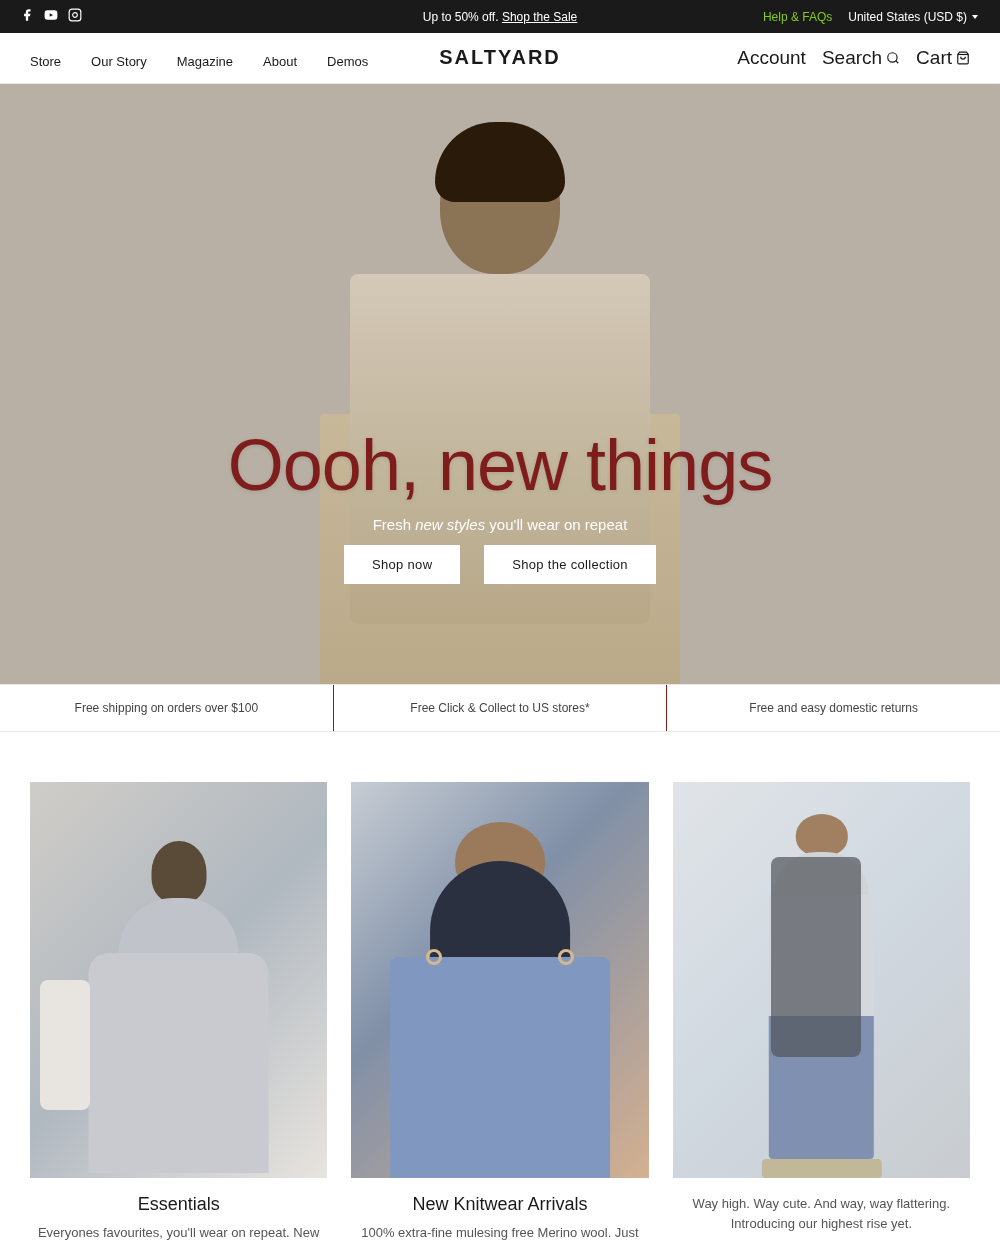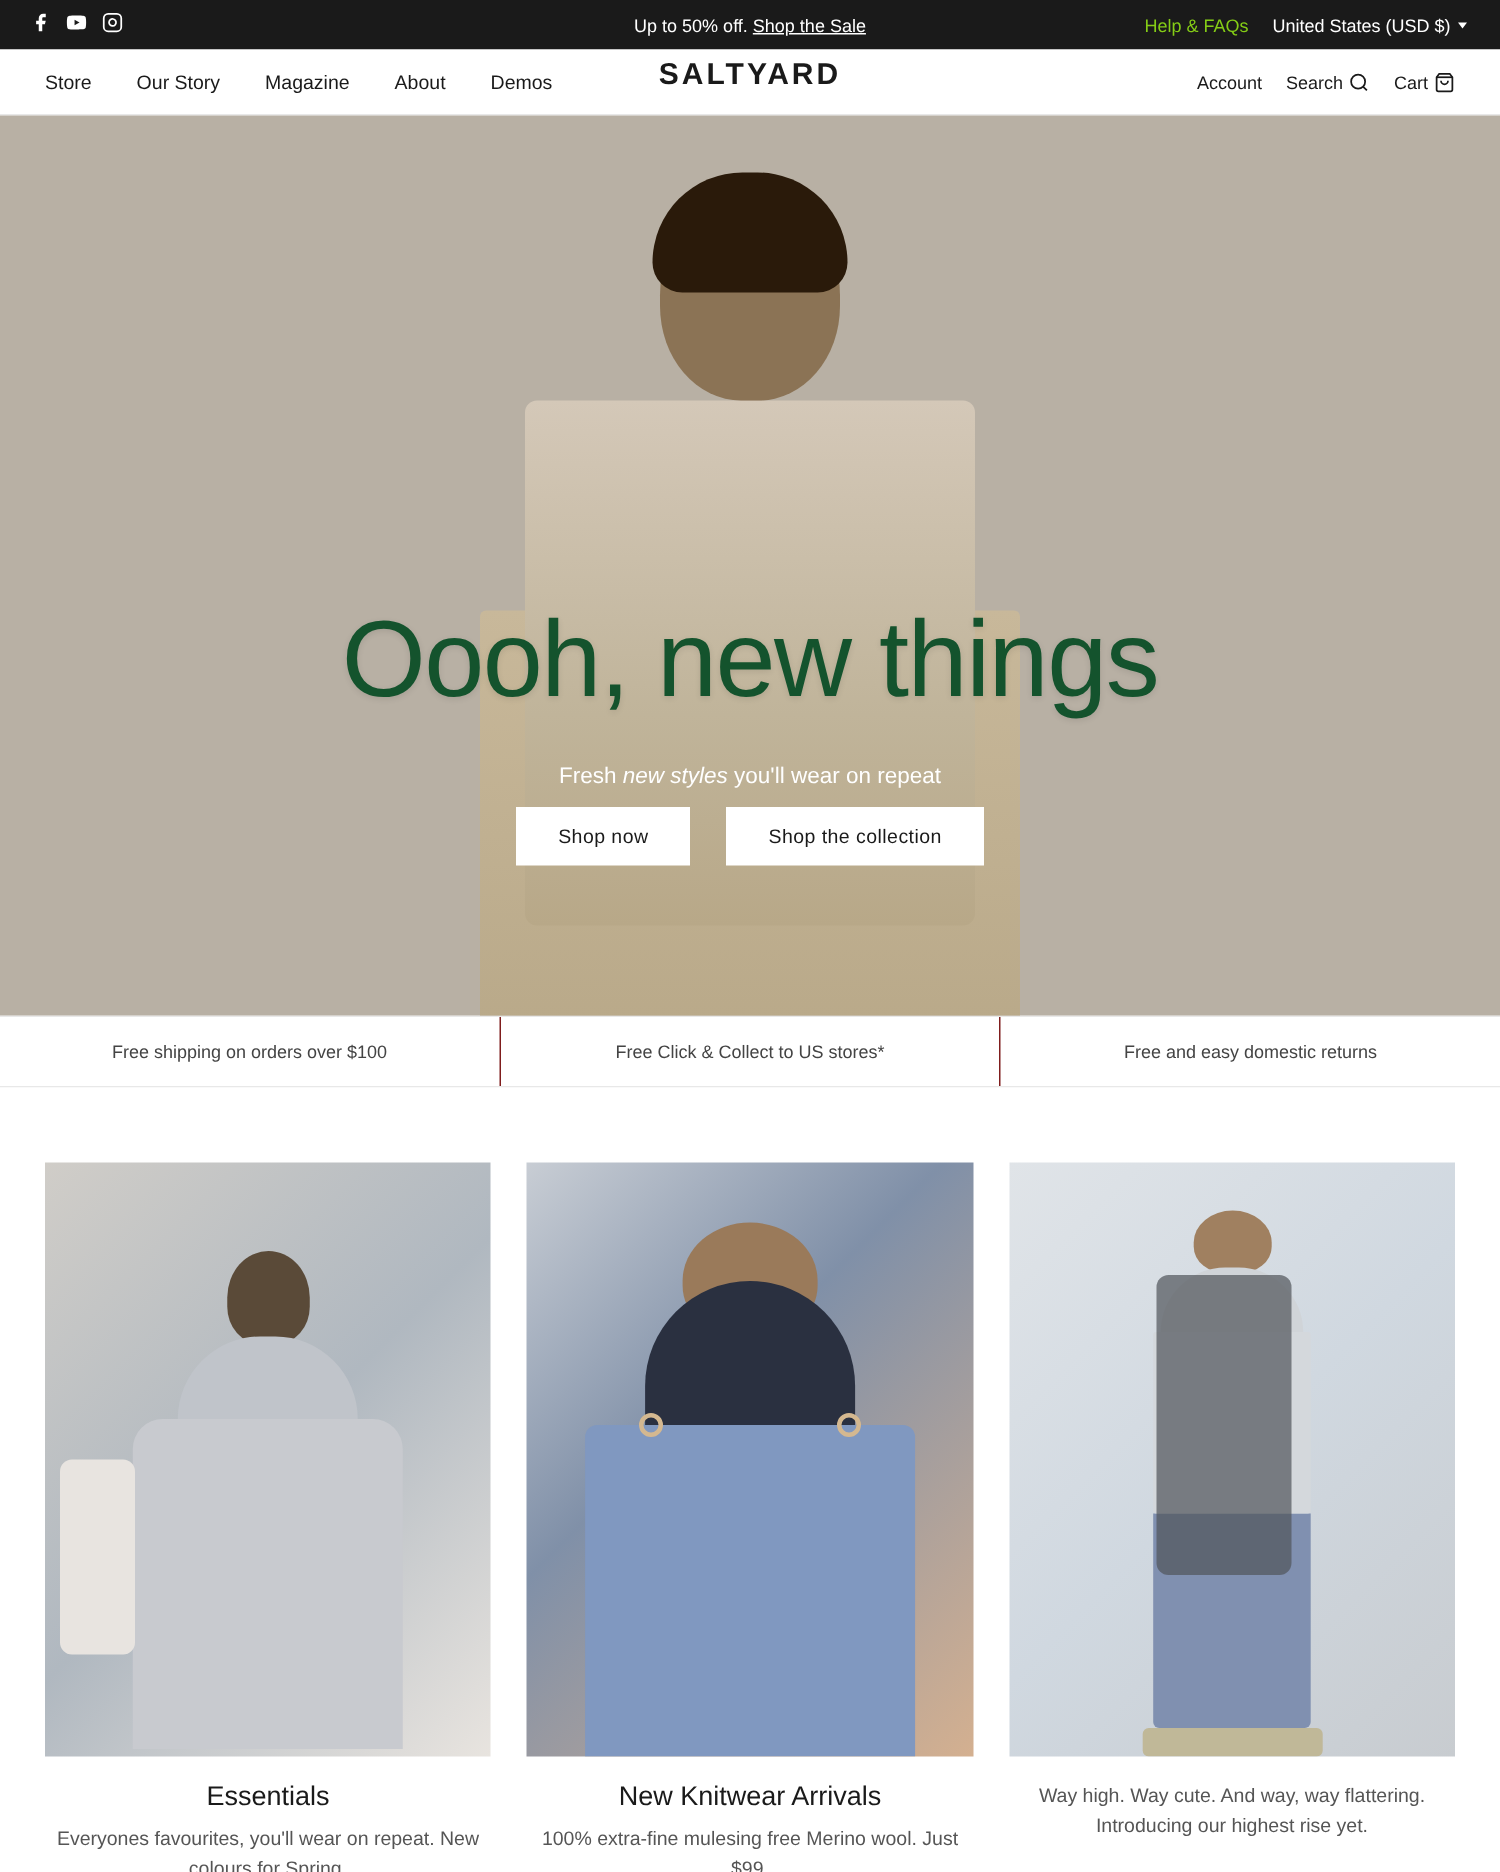--- a/index.html
+++ b/index.html
@@ -27,21 +27,21 @@
       padding: 14px 30px;
       display: flex;
       align-items: flex-end;
       justify-content: space-between;
       border-bottom: 1px solid #e8e8e8;
       position: relative;
     }
     .nav-left { display: flex; gap: 30px; align-items: center; }
     .nav-left a { text-decoration: none; color: #1a1a1a; font-size: 13px; }
     .logo { font-size: 20px; font-weight: 600; letter-spacing: 2px; text-transform: uppercase; position: absolute; left: 50%; transform: translateX(-50%); }
-    .nav-right { display: flex; gap: 16px; align-items: center; font-size: 12px; }
+    .nav-right { display: flex; gap: 16px; align-items: center; font-size: 19px; }
     .nav-right a { text-decoration: none; color: #1a1a1a; display: flex; align-items: center; gap: 4px; }
 
     
     .hero {
       position: relative;
       width: 100%;
       height: 600px;
       background: #b8b0a4;
       display: flex;
       flex-direction: column;
@@ -96,23 +96,23 @@
     }
 
     .hero-content {
       position: relative;
       z-index: 2;
       text-align: center;
     }
     .hero-title {
       font-size: 72px;
       font-weight: 300;
-      color: #14532d;
+      color: #7f1d1d;
       letter-spacing: -1px;
-      margin-bottom: 28px;
+      margin-bottom: 10px;
       text-shadow: 0 1px 4px rgba(0,0,0,0.1);
     }
     .hero-subtitle {
       font-size: 15px;
       color: #fff;
       margin-bottom: 12px;
       font-style: normal;
     }
     .hero-subtitle em { font-style: italic; }
     .hero-buttons { display: flex; gap: 24px; justify-content: center; }

